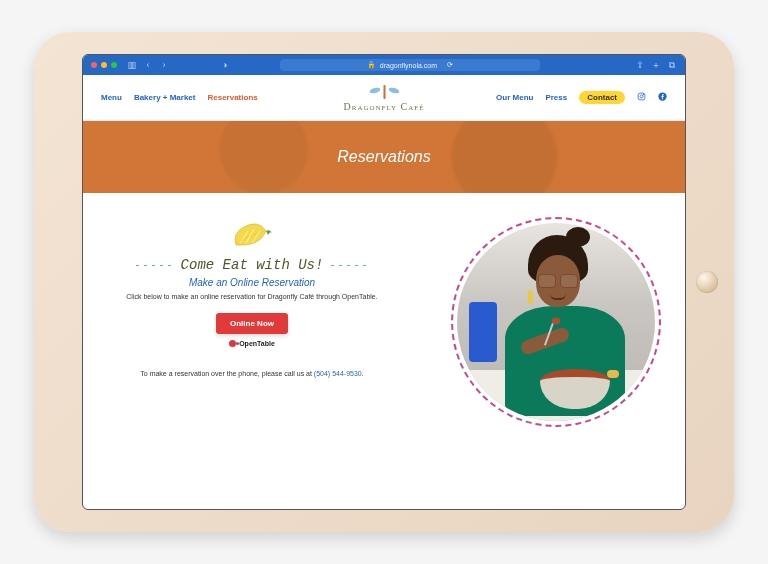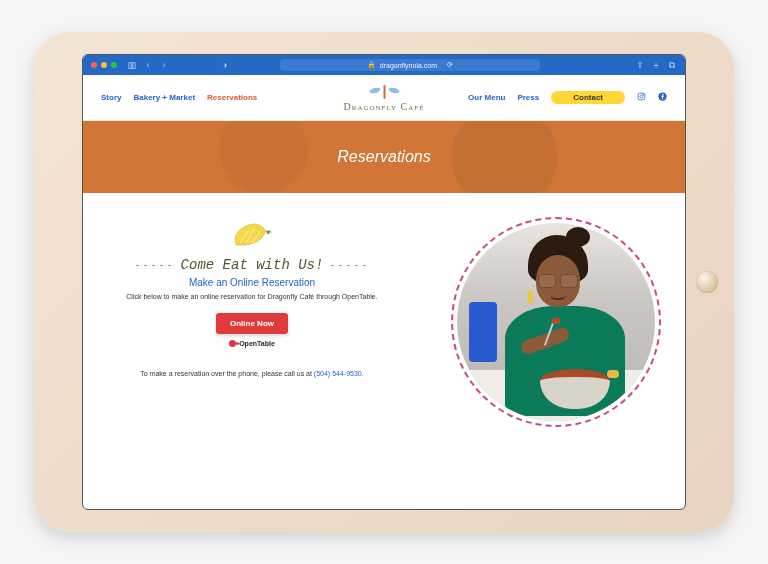--- a/index.html
+++ b/index.html
@@ -124,21 +124,21 @@
     font-family: Georgia, serif;
     font-size: 10px;
     letter-spacing: 1px;
     color: #6a7b4a;
     font-variant: small-caps;
   }
   .contact-pill {
     background: #ffd633;
     color: #333;
     border-radius: 10px;
-    padding: 2px 22px;
+    padding: 2px 8px;
     font-size: 8px;
     font-weight: 600;
   }
   .social-icon { color: #2364c7; font-size: 9px; }
 
   
   .hero {
     height: 72px;
     background: linear-gradient(rgba(211,117,53,0.85), rgba(211,117,53,0.85)),
                 radial-gradient(circle at 30% 40%, #8a5a2e 10%, transparent 11%),
@@ -186,20 +186,21 @@
     color: #4a9cd0;
     letter-spacing: 2px;
     margin: 0 6px;
     font-style: normal;
     font-size: 10px;
     vertical-align: middle;
   }
   .sub-heading {
     color: #2364c7;
     font-family: "Comic Sans MS", cursive, sans-serif;
+    font-style: italic;
     font-size: 10px;
     margin: 4px 0;
     text-align: center;
   }
   .body-text {
     font-size: 7px;
     color: #333;
     margin-bottom: 10px;
     line-height: 1.4;
   }
@@ -372,21 +373,21 @@
       </div>
       <div class="chrome-right">
         <span class="chrome-icon">⇧</span>
         <span class="chrome-icon">＋</span>
         <span class="chrome-icon">⧉</span>
       </div>
     </div>
 
     <div class="site-header">
       <div class="nav-left">
-        <a>Story</a>
+        <a>Menu</a>
         <a>Bakery + Market</a>
         <a class="active">Reservations</a>
       </div>
       <div class="logo-wrap">
         <div class="dragonfly">
             <span class="body"></span>
           </div>
         <div class="logo-text">Dragonfly Café</div>
       </div>
       <div class="nav-right" style="margin-left:auto">

